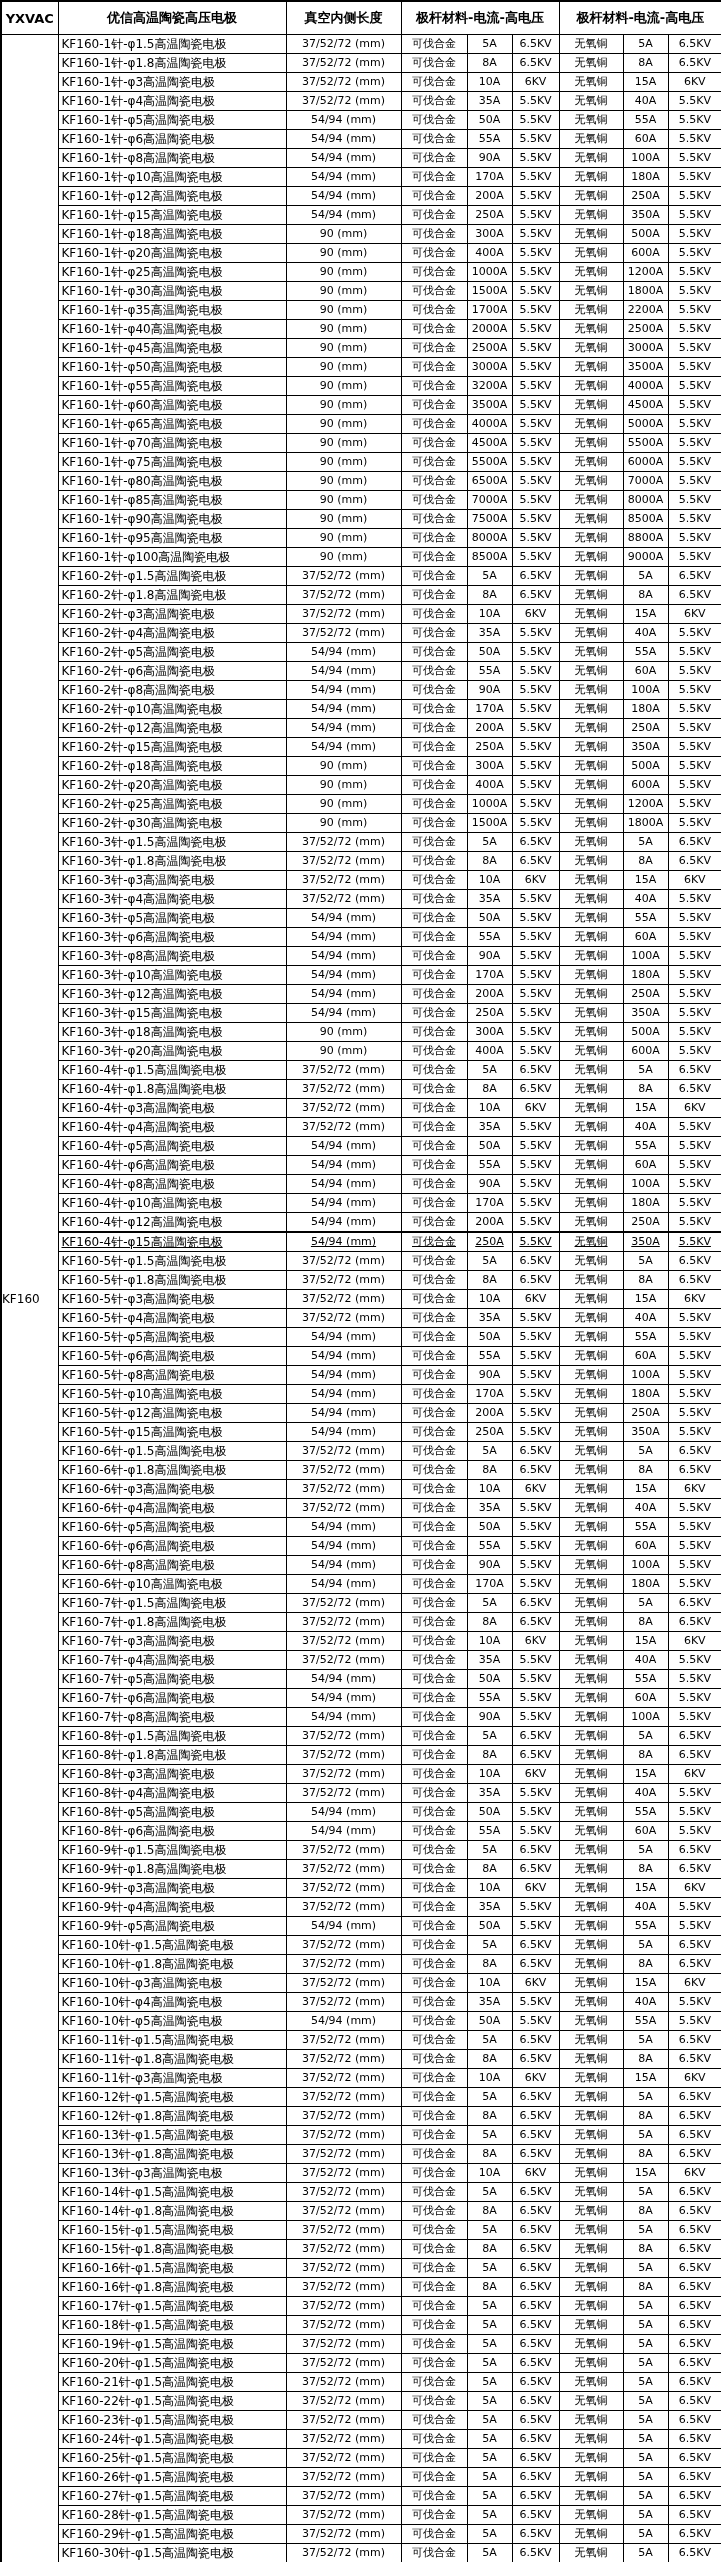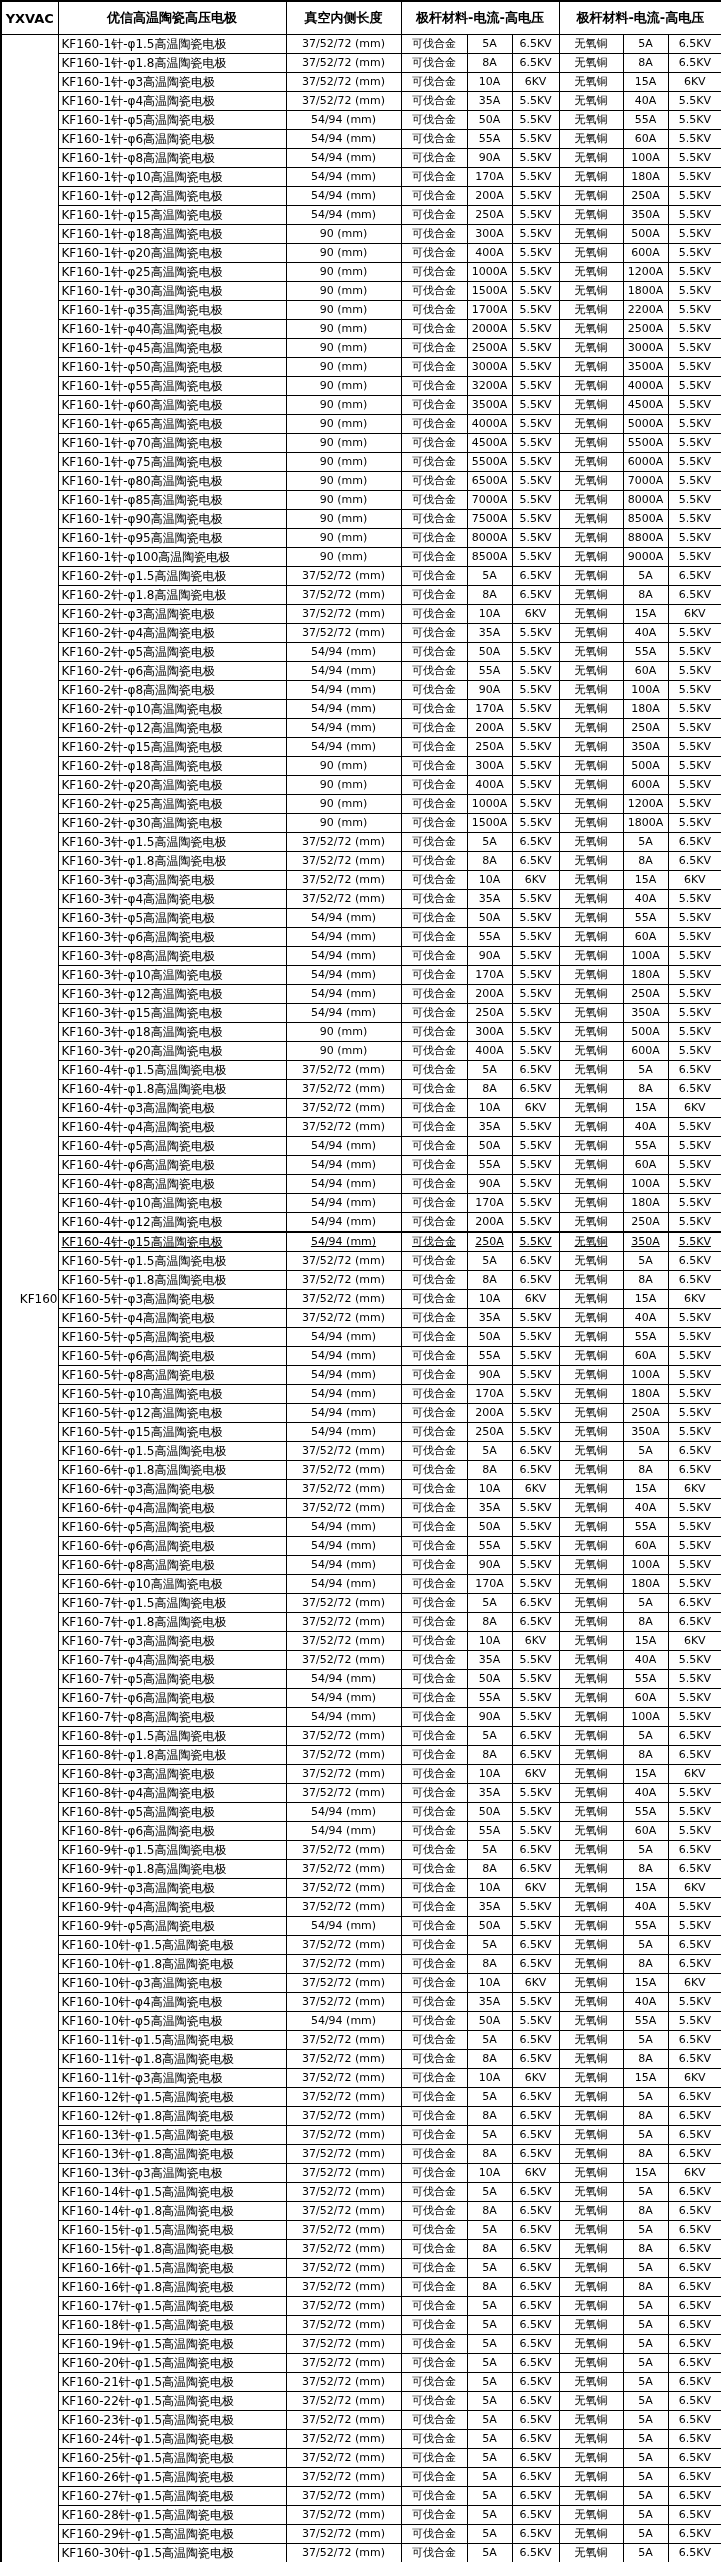--- a/index.html
+++ b/index.html
@@ -4,21 +4,21 @@
 <style>
   html,body{margin:0;padding:0;background:#ffffff;}
   .page{width:721px;}
   table{border-collapse:collapse;table-layout:fixed;width:721px;}
   th,td{border:1px solid #000;overflow:hidden;white-space:nowrap;color:#000;
         font-family:"DejaVu Sans","Liberation Sans",sans-serif;padding:0;}
   thead th{height:32px;font-size:13px;font-weight:bold;text-align:center;background:#fff;}
   tbody tr{height:19px;}
   tbody td{font-size:11px;text-align:center;line-height:18px;background:#fff;}
   td.name-cell{text-align:left;padding-left:3px;font-size:12px;}
-  td.series-cell{text-align:right;vertical-align:middle;font-size:12px;}
+  td.series-cell{text-align:left;vertical-align:middle;font-size:12px;}
   tr.pagebreak td{border-top-width:2px;text-decoration:underline;}
   table{border:2px solid #000;}
 </style>
 </head>
 <body>
 
 <div class="page">
   <table>
     <colgroup>
       <col style="width:57px">

